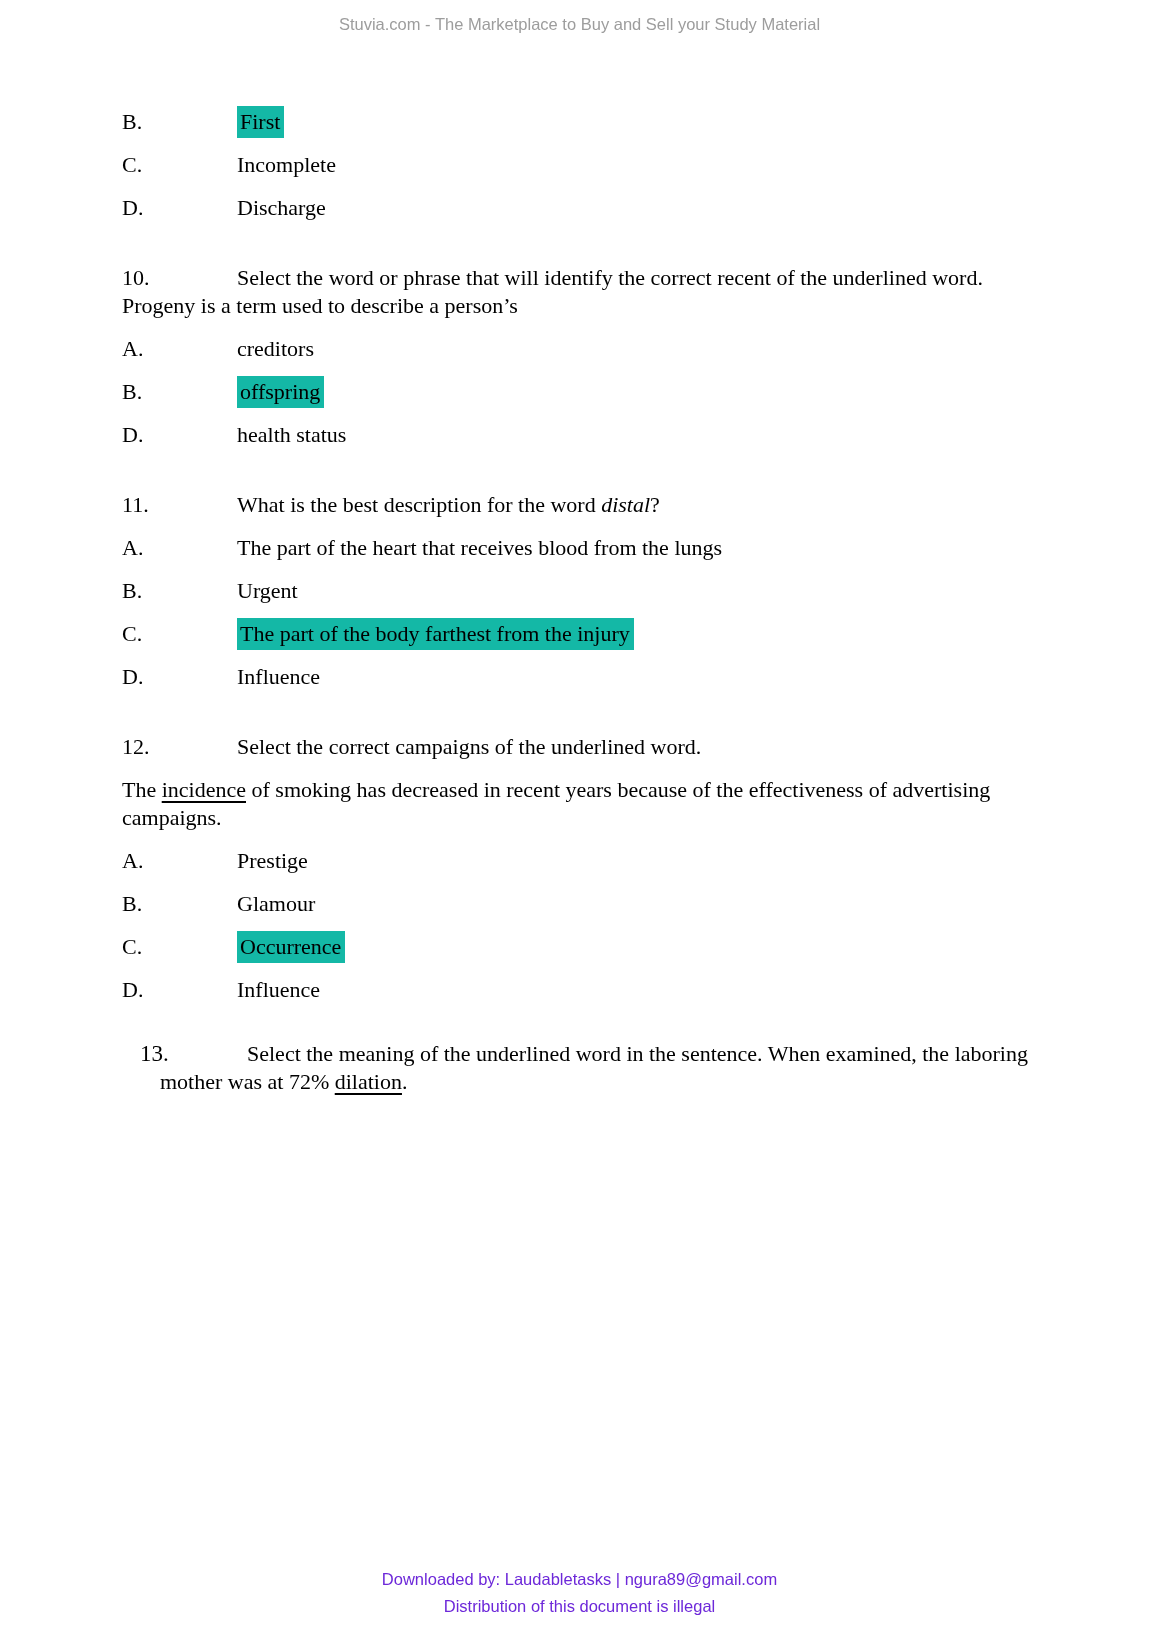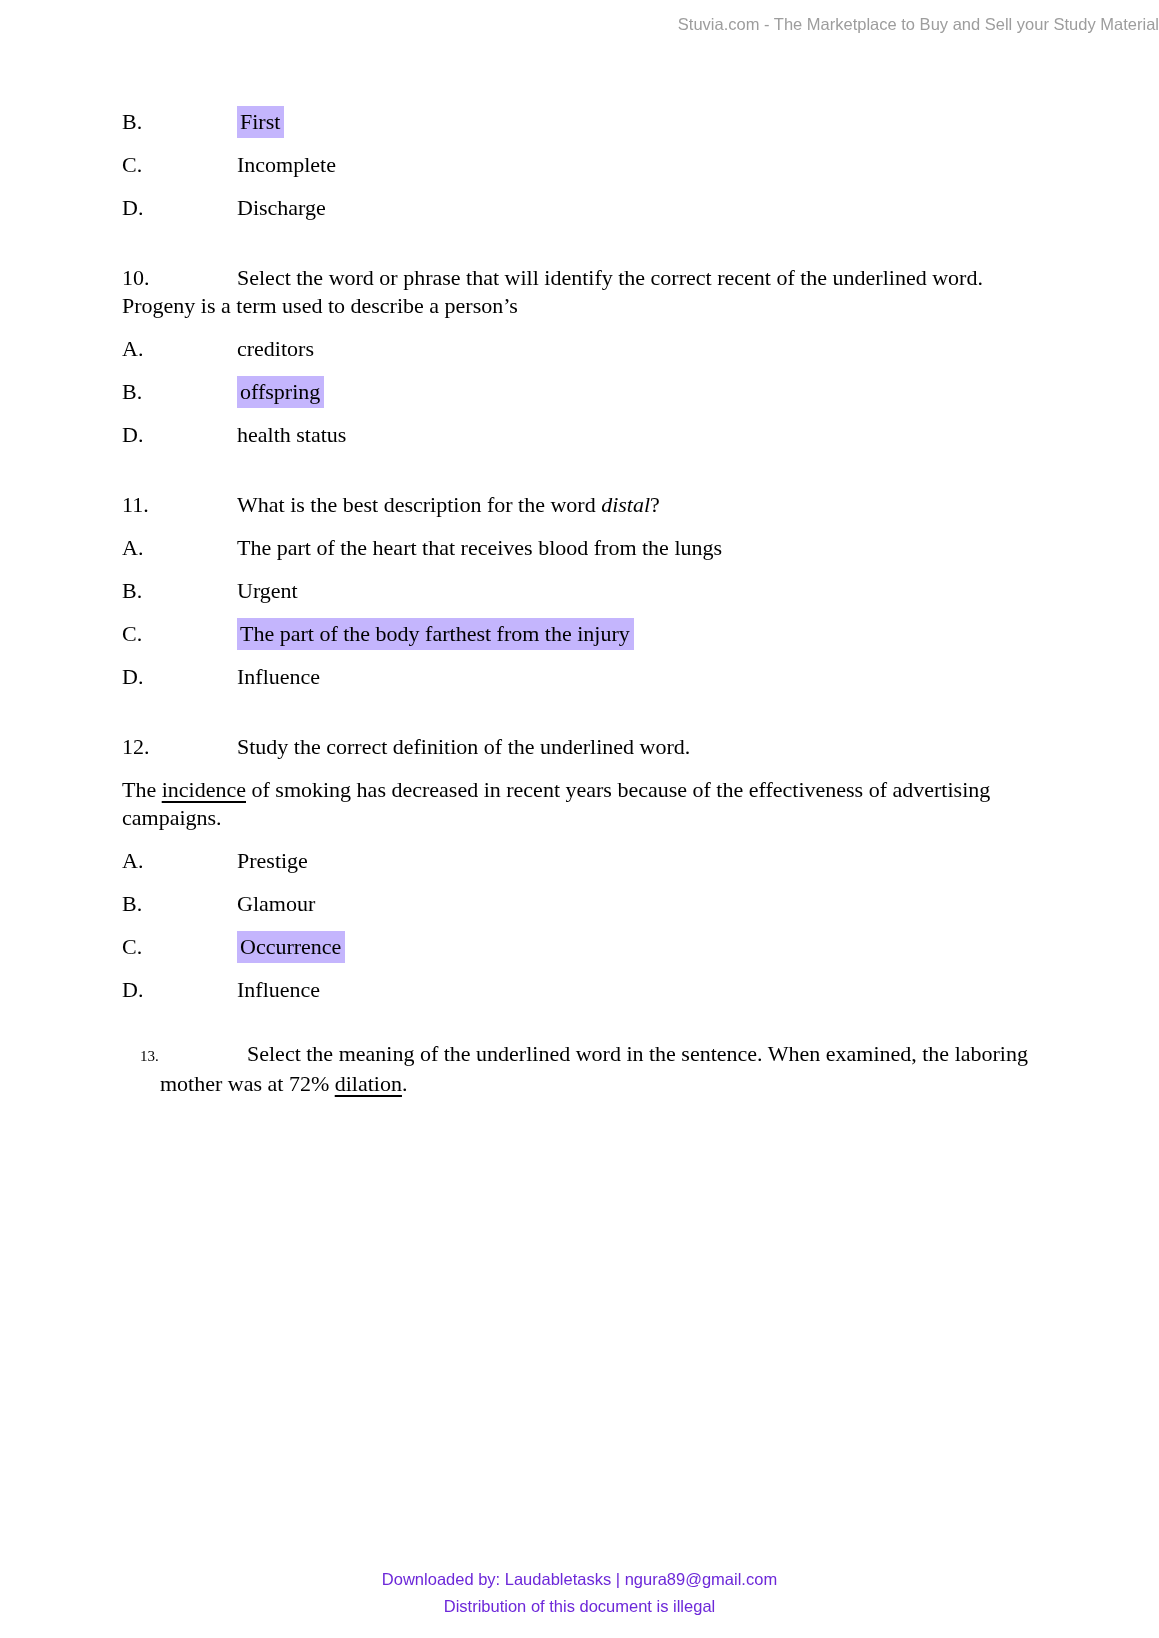--- a/index.html
+++ b/index.html
@@ -6,59 +6,59 @@
   body {
     width: 1159px; height: 1638px;
     background: #ffffff;
     position: relative;
     font-family: "Liberation Serif", serif;
     color: #000000;
     overflow: hidden;
   }
   .page-header {
     position: absolute; top: 14px; left: 0; right: 0;
-    text-align: right;
+    text-align: center;
     font-family: "Liberation Sans", sans-serif;
     font-size: 16.5px; line-height: 20px;
     color: #9d9d9d;
   }
   .main {
     position: absolute;
     left: 122px; right: 122px; top: 0;
     padding-top: 108px;
   }
   .main p {
     margin: 0 0 15px 0;
     font-size: 22px;
     line-height: 28px;
   }
   .question { margin-top: 42px !important; }
   .marker {
     display: inline-block;
     width: 115px;
   }
   .hl {
-    background: #c4b5fd;
+    background: #14b8a6;
     padding: 3px 4px 4px 3px;
   }
   .it { font-style: italic; }
   .u {
     text-decoration: underline;
     text-decoration-thickness: 2px;
     text-underline-offset: 4px;
   }
   .q13 {
     margin-top: 36px !important;
     margin-left: 38px !important;
     text-indent: -20px;
   }
   .marker13 {
     display: inline-block;
     width: 107px;
-    font-size: 15px;
+    font-size: 23px;
     text-indent: 0;
   }
   .page-footer {
     position: absolute; top: 1566px; left: 0; right: 0;
     text-align: center;
     font-family: "Liberation Sans", sans-serif;
     font-size: 16.5px; line-height: 27px;
     color: #6d28d9;
   }
 </style>
@@ -102,21 +102,21 @@
     <span class="marker">B.</span><span>Urgent</span>
   </p>
   <p class="row">
     <span class="marker">C.</span><span class="hl">The part of the body farthest from the injury</span>
   </p>
   <p class="row">
     <span class="marker">D.</span><span>Influence</span>
   </p>
 
   <p class="question">
-    <span class="marker">12.</span><span>Study the correct definition of the underlined word.</span>
+    <span class="marker">12.</span><span>Select the correct campaigns of the underlined word.</span>
   </p>
   <p>
     <span>The </span><span class="u">incidence</span><span> of smoking has decreased in recent years because of the effectiveness of advertising campaigns.</span>
   </p>
   <p class="row">
     <span class="marker">A.</span><span>Prestige</span>
   </p>
   <p class="row">
     <span class="marker">B.</span><span>Glamour</span>
   </p>

